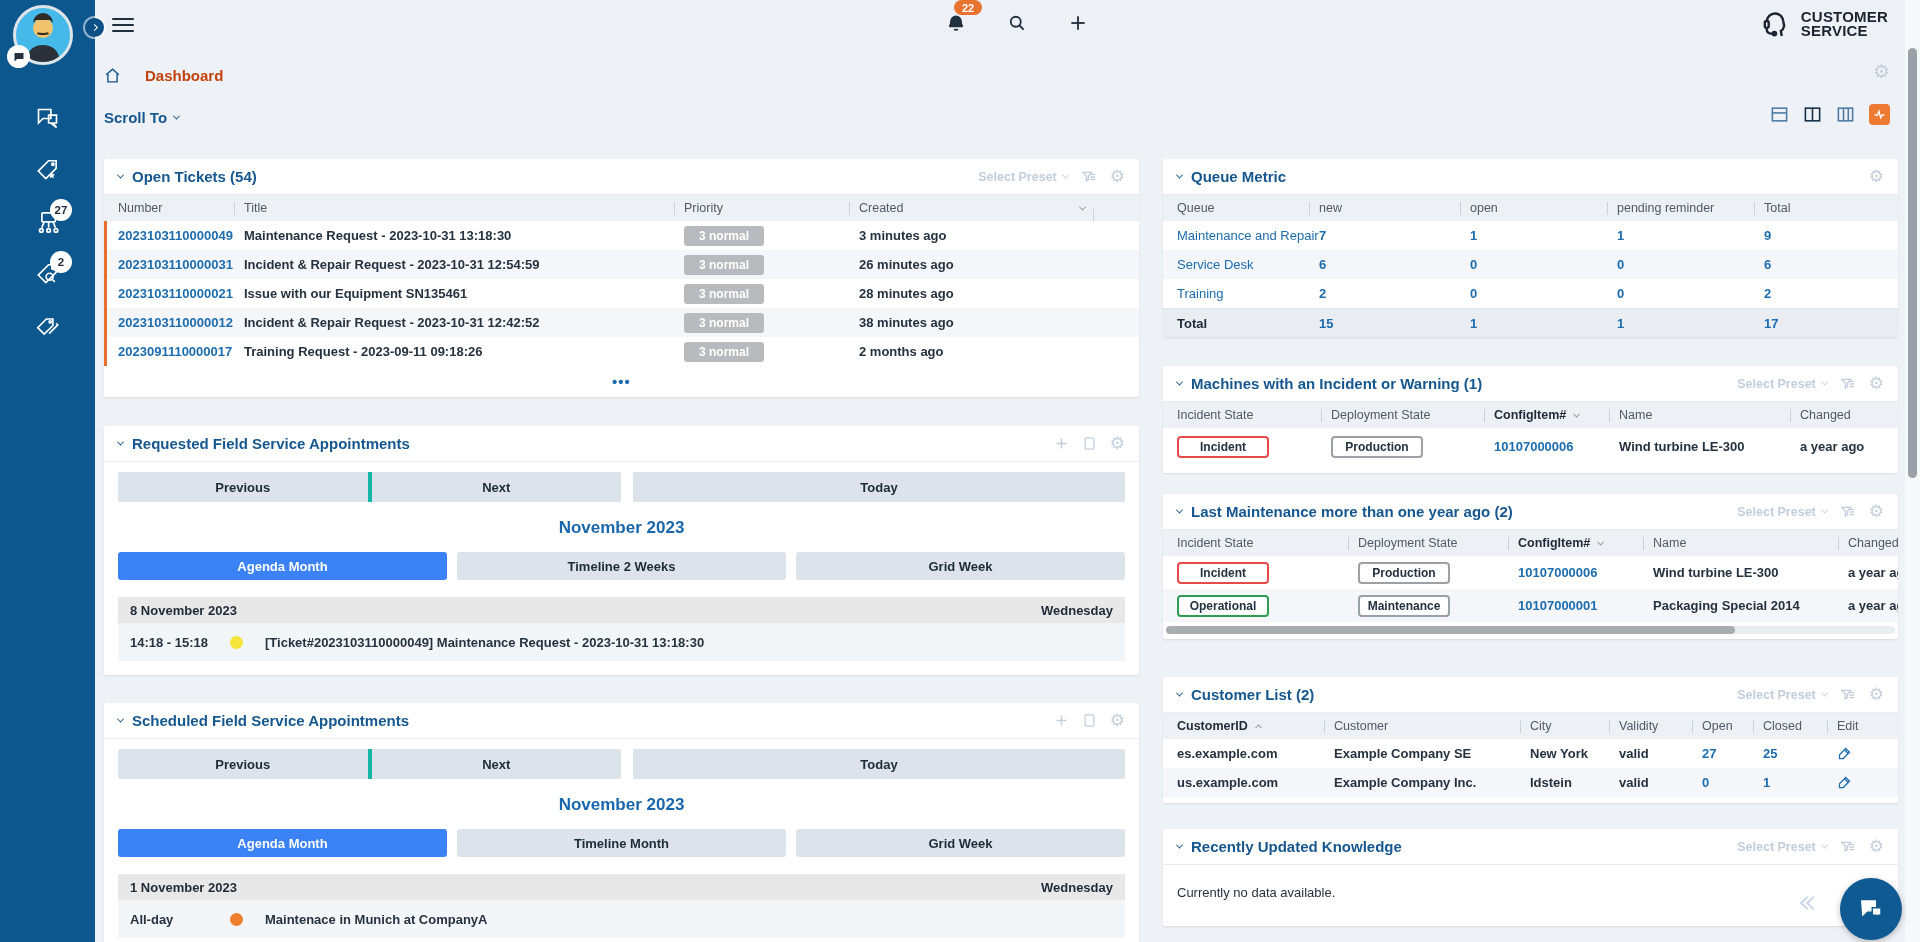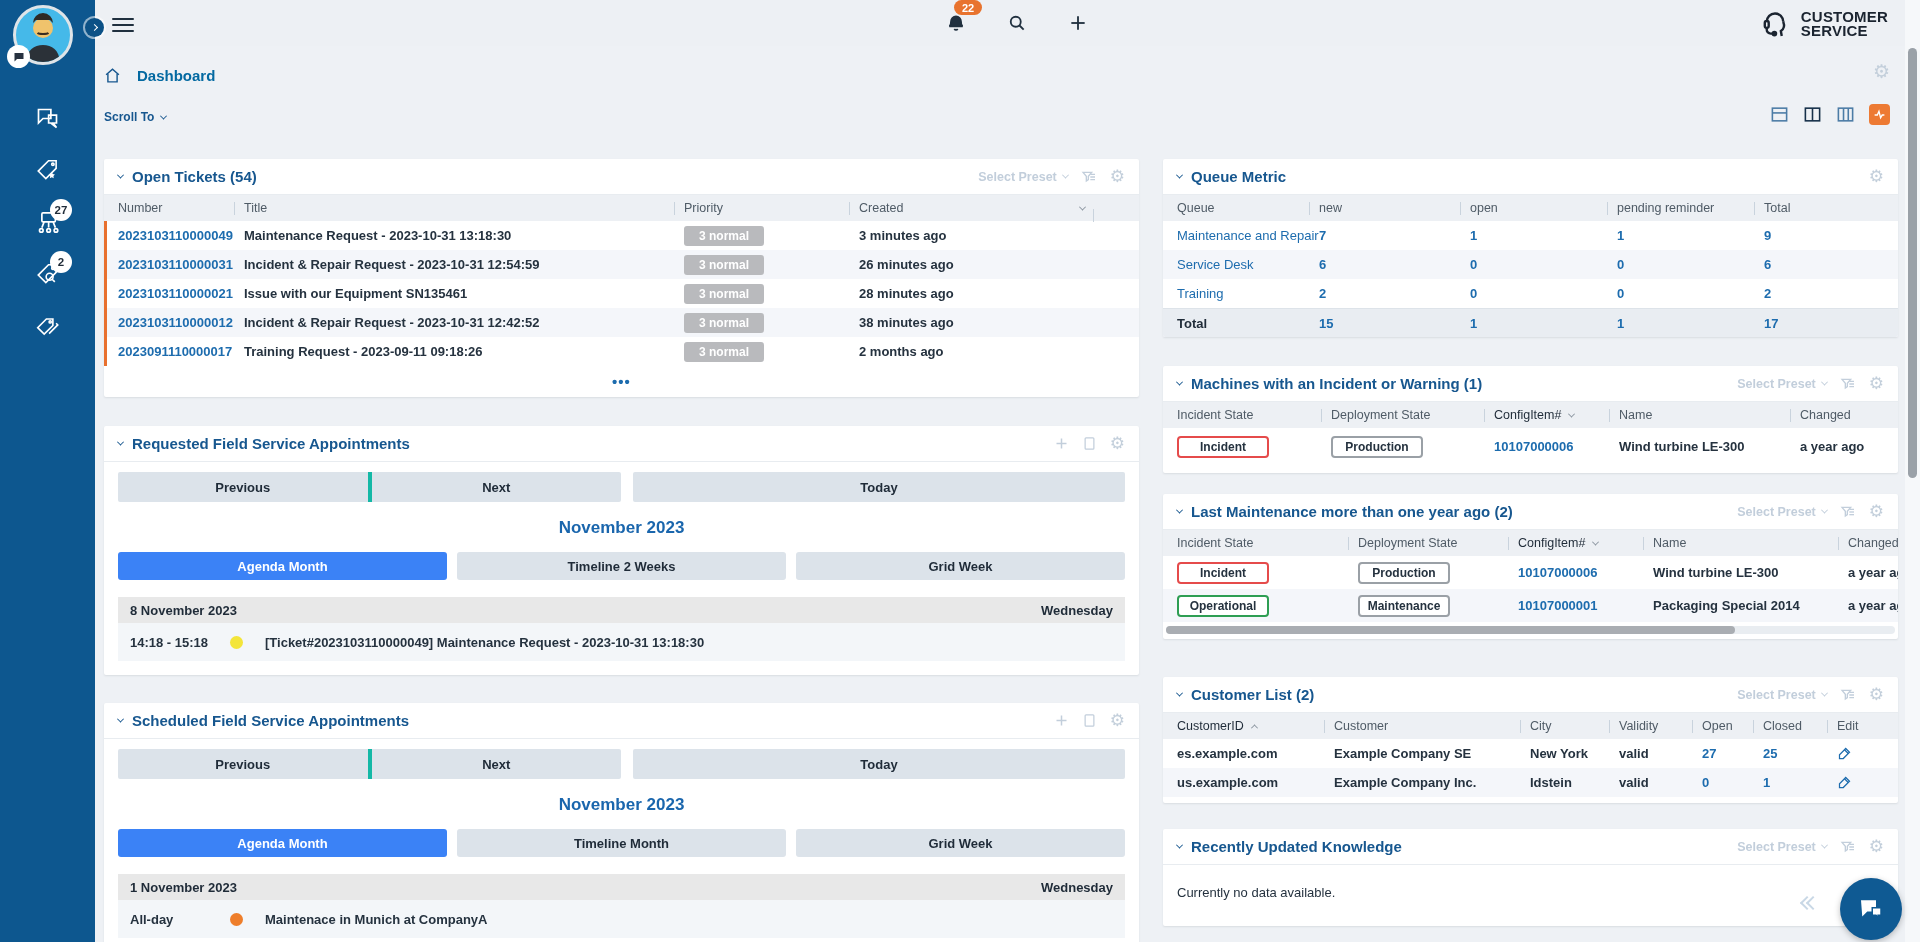--- a/index.html
+++ b/index.html
@@ -33,42 +33,42 @@
   .chev.left { transform:rotate(135deg); }
   .chev.sm { width:5px; height:5px; border-width:1.5px; }
   .side-nav { position:absolute; left:0; top:92px; width:95px; display:flex; flex-direction:column; align-items:center; }
   .side-item { position:relative; width:95px; height:52px; display:flex; align-items:center; justify-content:center; cursor:pointer; }
   .side-badge { position:absolute; left:50px; top:3px; min-width:22px; height:22px; padding:0 4px; background:#fff; color:#1f2b38;
                 border-radius:11px; font-size:11.5px; font-weight:bold; display:flex; align-items:center; justify-content:center; }
 
   
   .main { position:absolute; left:95px; top:46px; right:0; bottom:0; background:#eef1f5; overflow:hidden; }
   .crumb-row { position:absolute; left:9px; right:30px; top:14px; height:30px; display:flex; align-items:center; }
-  .crumb { display:flex; align-items:center; gap:16px; color:#0369a1; font-size:15px; font-weight:bold; }
+  .crumb { display:flex; align-items:center; gap:24px; color:#c2410c; font-size:15px; font-weight:bold; }
   .crumb-gear { position:absolute; right:0; top:2px; }
   .gear { color:#c3cfdb; font-size:19px; line-height:1; font-family:"DejaVu Sans",sans-serif; cursor:pointer; }
   .tool-row { position:absolute; left:9px; right:30px; top:58px; height:26px; display:flex; align-items:center; }
-  .scrollto { display:flex; align-items:center; gap:7px; color:#17578f; font-size:12px; font-weight:bold; cursor:pointer; }
+  .scrollto { display:flex; align-items:center; gap:7px; color:#17578f; font-size:15px; font-weight:bold; cursor:pointer; }
   .layout-icons { position:absolute; right:0; top:0; display:flex; align-items:center; gap:14px; }
   .act-btn { width:21px; height:21px; background:#ed7a33; border-radius:4px; display:flex; align-items:center; justify-content:center; }
 
   .col-left  { position:absolute; left:9px;  top:113px; width:1035px; }
   .col-right { position:absolute; left:1068px; top:113px; width:735px; }
   .card { background:#fff; border-radius:2px; box-shadow:0 1px 2px rgba(31,45,61,.10); overflow:hidden; }
 
   .w-head { display:flex; align-items:center; height:36px; padding:0 14px; border-bottom:1px solid #e8ecf0; }
   .w-title { display:flex; align-items:center; gap:9px; color:#17578f; font-size:15px; font-weight:bold; }
   .w-actions { margin-left:auto; display:flex; align-items:center; gap:13px; color:#c2cedb; }
   .preset { display:flex; align-items:center; gap:6px; font-size:12.5px; font-weight:bold; color:#c2cedb; cursor:pointer; }
 
   .cols { background:#edf0f4; height:26px; display:grid; align-items:center; padding-left:14px;
           font-size:12.5px; color:#4f5b66; }
   .cols > div { position:relative; padding-right:6px; white-space:nowrap; }
   .cols > div + div::before { content:""; position:absolute; left:-10px; top:1px; height:13px; width:1px; background:#c9d3dd; }
-  .cols .sorted { font-weight:normal; color:#1f2b38; display:flex; align-items:center; gap:8px; }
+  .cols .sorted { font-weight:bold; color:#1f2b38; display:flex; align-items:center; gap:8px; }
   .sort-ch { color:#8a949e; }
   .row { height:29px; display:grid; align-items:center; padding-left:14px; font-size:13px; font-weight:bold; color:#25323f; }
   .row.alt { background:#f4f6fa; }
   .link { color:#1d6cae; cursor:pointer; text-decoration:none; font-weight:bold; }
 
   
   .ot-grid { grid-template-columns:126px 440px 175px 244px 1fr; }
   .ot-row { border-left:3px solid #e8702e; padding-left:11px; }
   .pri-badge { display:inline-block; background:#b9babd; color:#fff; font-size:12px; font-weight:bold;
                padding:3px 15px; border-radius:3px; }

